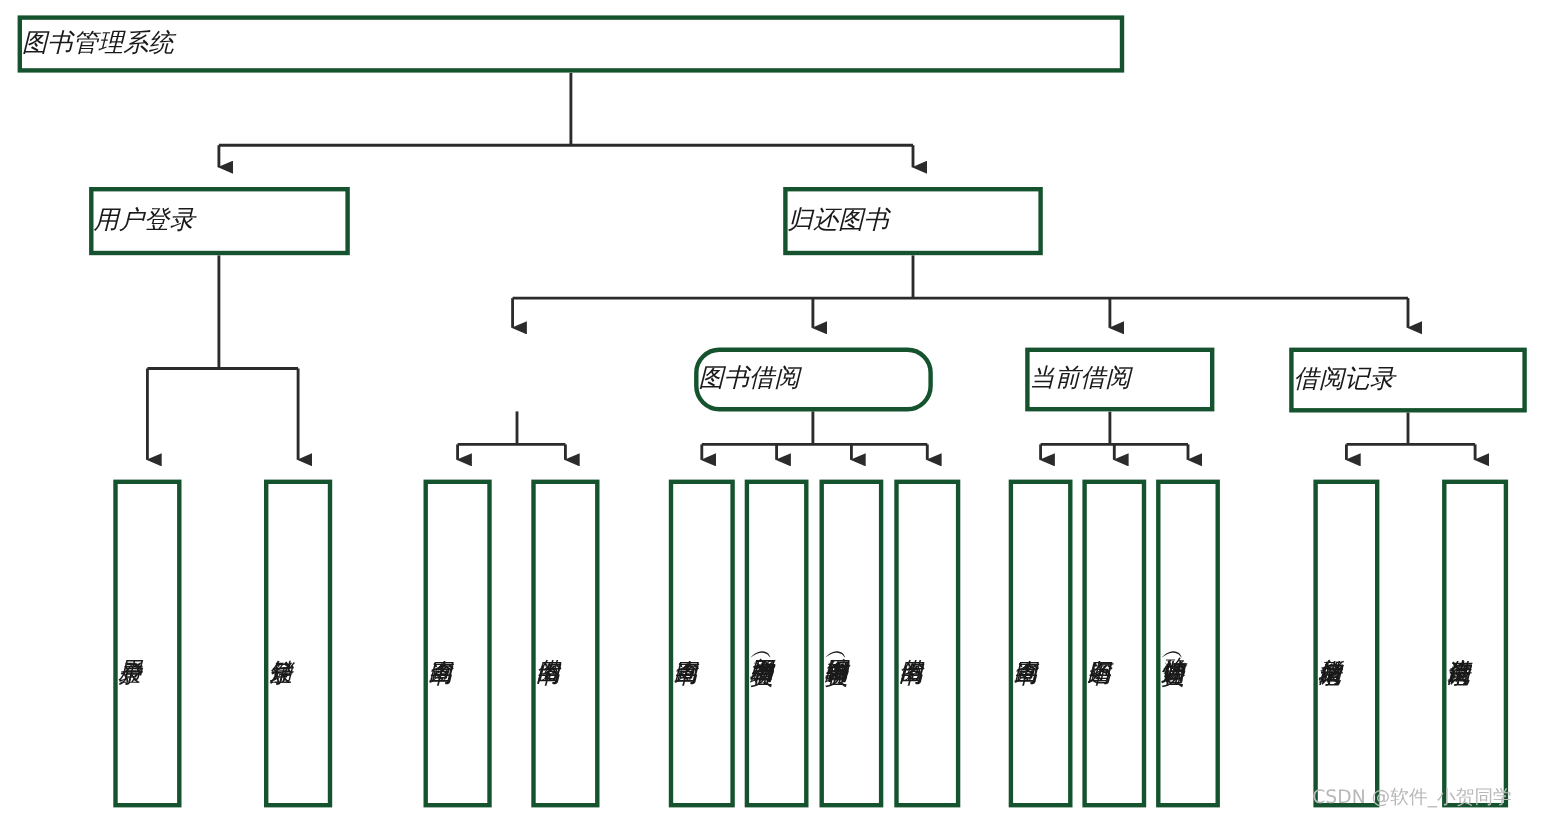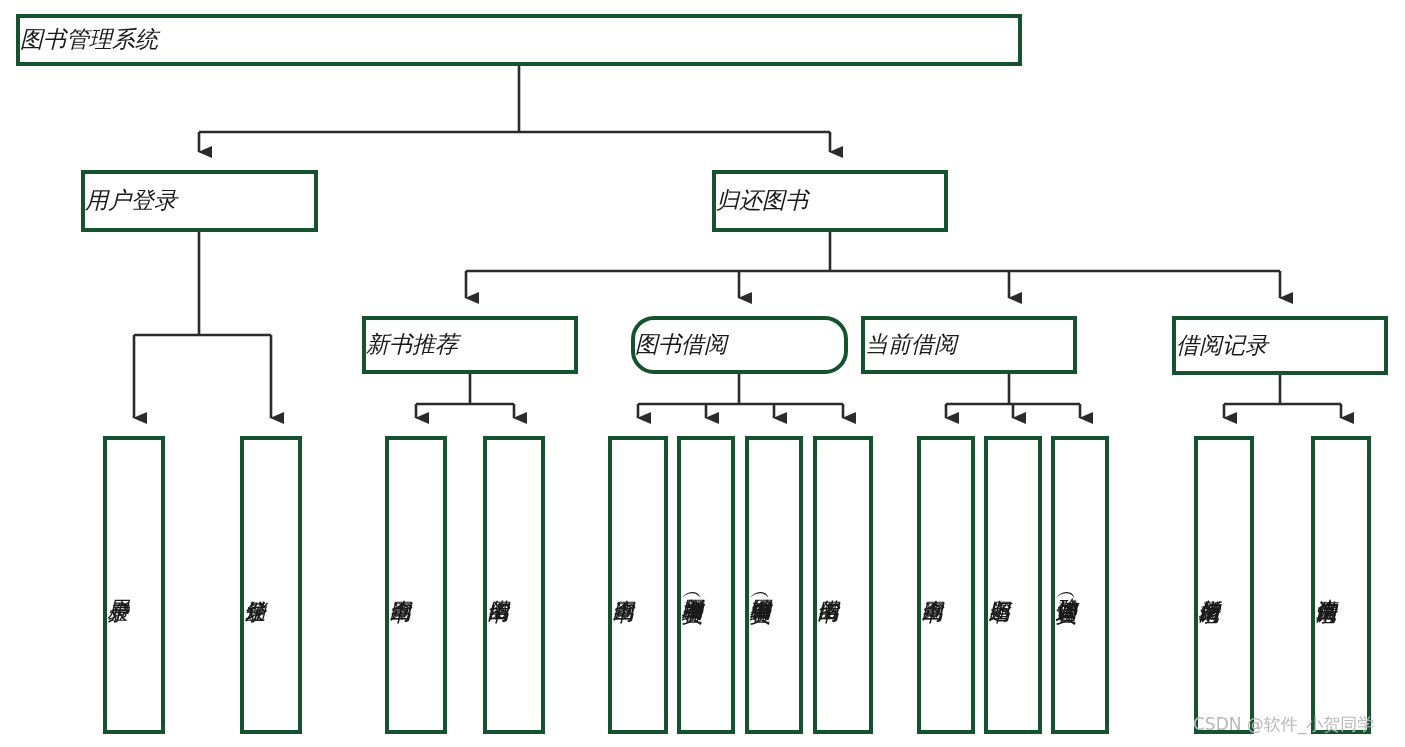--- a/index.html
+++ b/index.html
@@ -122,29 +122,26 @@
   </div>
 
   <div class="node-box" style="left:81px; top:170px; width:237px; height:62px;">
     <span class="node-label h-label">用户登录</span>
   </div>
 
   <div class="node-box" style="left:712px; top:170px; width:236px; height:62px;">
     <span class="node-label h-label">归还图书</span>
   </div>
 
-  <div class="node-box" style="left:362px; top:316px; width:216px; height:58px;">
-    <span class="node-label h-label">新书推荐</span>
-  </div>
 
   <div class="node-box" style="left:631px; top:316px; width:217px; height:58px;border-radius:23px;">
     <span class="node-label h-label">图书借阅</span>
   </div>
 
-  <div class="node-box" style="left:861px; top:316px; width:216px; height:58px;">
+  <div class="node-box" style="left:932px; top:316px; width:172px; height:58px;">
     <span class="node-label h-label">当前借阅</span>
   </div>
 
   <div class="node-box" style="left:1172px; top:316px; width:216px; height:59px;">
     <span class="node-label h-label">借阅记录</span>
   </div>
 
   <div class="node-box" style="left:103px; top:436px; width:62px; height:298px;">
     <span class="node-label v-label">用户登录</span>
   </div>

